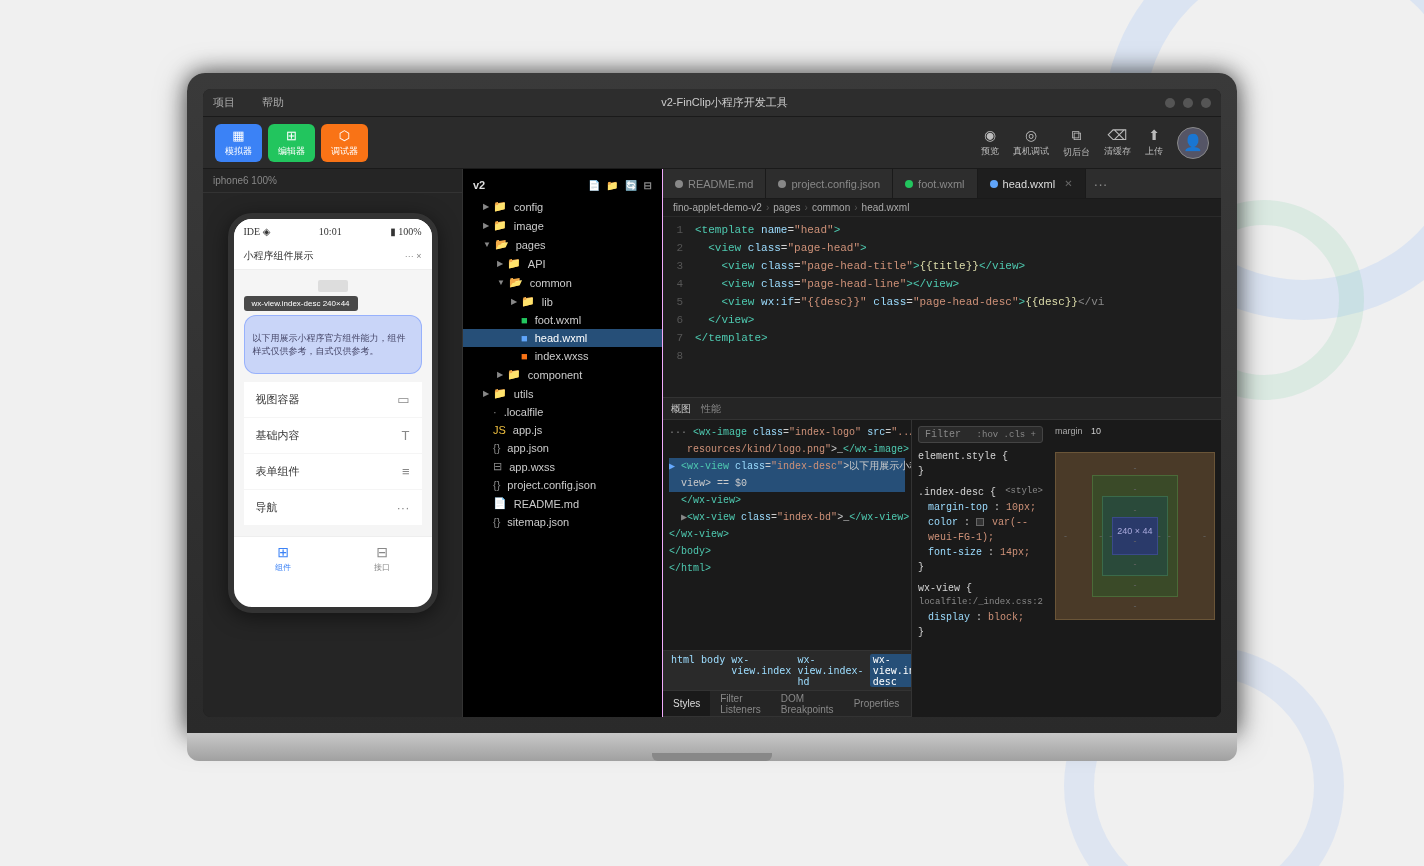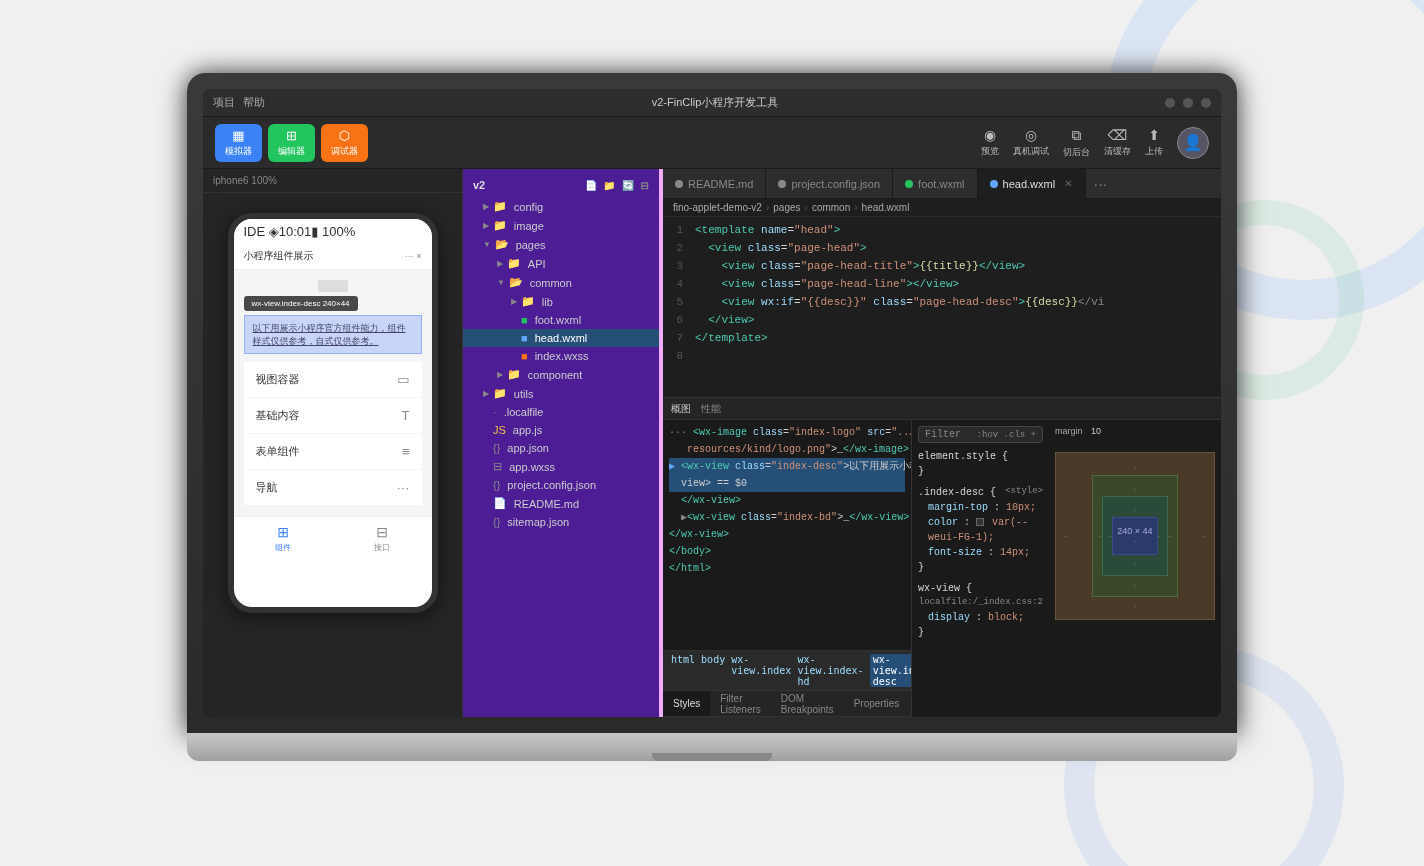--- a/index.html
+++ b/index.html
@@ -105,21 +105,21 @@
       height: 28px;
       display: flex;
       align-items: center;
       justify-content: space-between;
       padding: 0 10px;
       border-bottom: 1px solid #1a1a1a;
       flex-shrink: 0;
     }
     .title-bar-left {
       display: flex;
-      gap: 8px;
+      gap: 27px;
       color: #aaa;
       font-size: 11px;
     }
     .title-bar-center {
       color: #ccc;
       font-size: 11px;
     }
     .title-bar-right {
       display: flex;
       gap: 8px;
@@ -240,24 +240,25 @@
       overflow: hidden;
       box-shadow: 0 4px 20px rgba(0,0,0,0.5);
       border: 6px solid #333;
       position: relative;
     }
     .phone-status-bar {
       background: white;
       height: 24px;
       display: flex;
       align-items: center;
-      justify-content: flex-start;
+      justify-content: space-between;
       padding: 0 10px;
-      font-size: 13px;
+      font-size: 10px;
       color: #333;
+      font-family: Liberation Serif, serif;
     }
     .phone-title-bar {
       background: white;
       border-bottom: 1px solid #eee;
       padding: 6px 10px;
       text-align: left;
       font-size: 10px;
       color: #333;
       font-weight: 500;
     }
@@ -270,27 +271,26 @@
       color: white;
       font-size: 8px;
       padding: 3px 8px;
       border-radius: 3px;
       margin-bottom: 4px;
       display: inline-block;
     }
     .phone-highlight-box {
       background: rgba(100,140,255,0.3);
       border: 1px solid rgba(100,140,255,0.5);
-      padding: 6px 8px;
-      border-radius: 0;
+      padding: 16px 8px;
+      border-radius: 12px;
       font-size: 9px;
       color: #446;
       line-height: 1.4;
       margin-bottom: 8px;
-      text-decoration: underline;
     }
     .phone-menu-item {
       background: white;
       padding: 10px 12px;
       margin-bottom: 1px;
       display: flex;
       align-items: center;
       justify-content: space-between;
       font-size: 11px;
       color: #333;
@@ -318,22 +318,22 @@
     .phone-nav-item.active {
       color: #3b82f6;
     }
     .phone-nav-icon {
       font-size: 14px;
     }
 
     
     .file-explorer {
       width: 200px;
-      background: #4c1d95;
-      border-right: 4px solid #f0abfc;
+      background: #000000;
+      border-right: 1px solid #f0abfc;
       overflow-y: auto;
       flex-shrink: 0;
       padding: 4px 0;
     }
     .file-explorer-header {
       display: flex;
       align-items: center;
       justify-content: space-between;
       padding: 6px 10px;
       color: #ddd;

